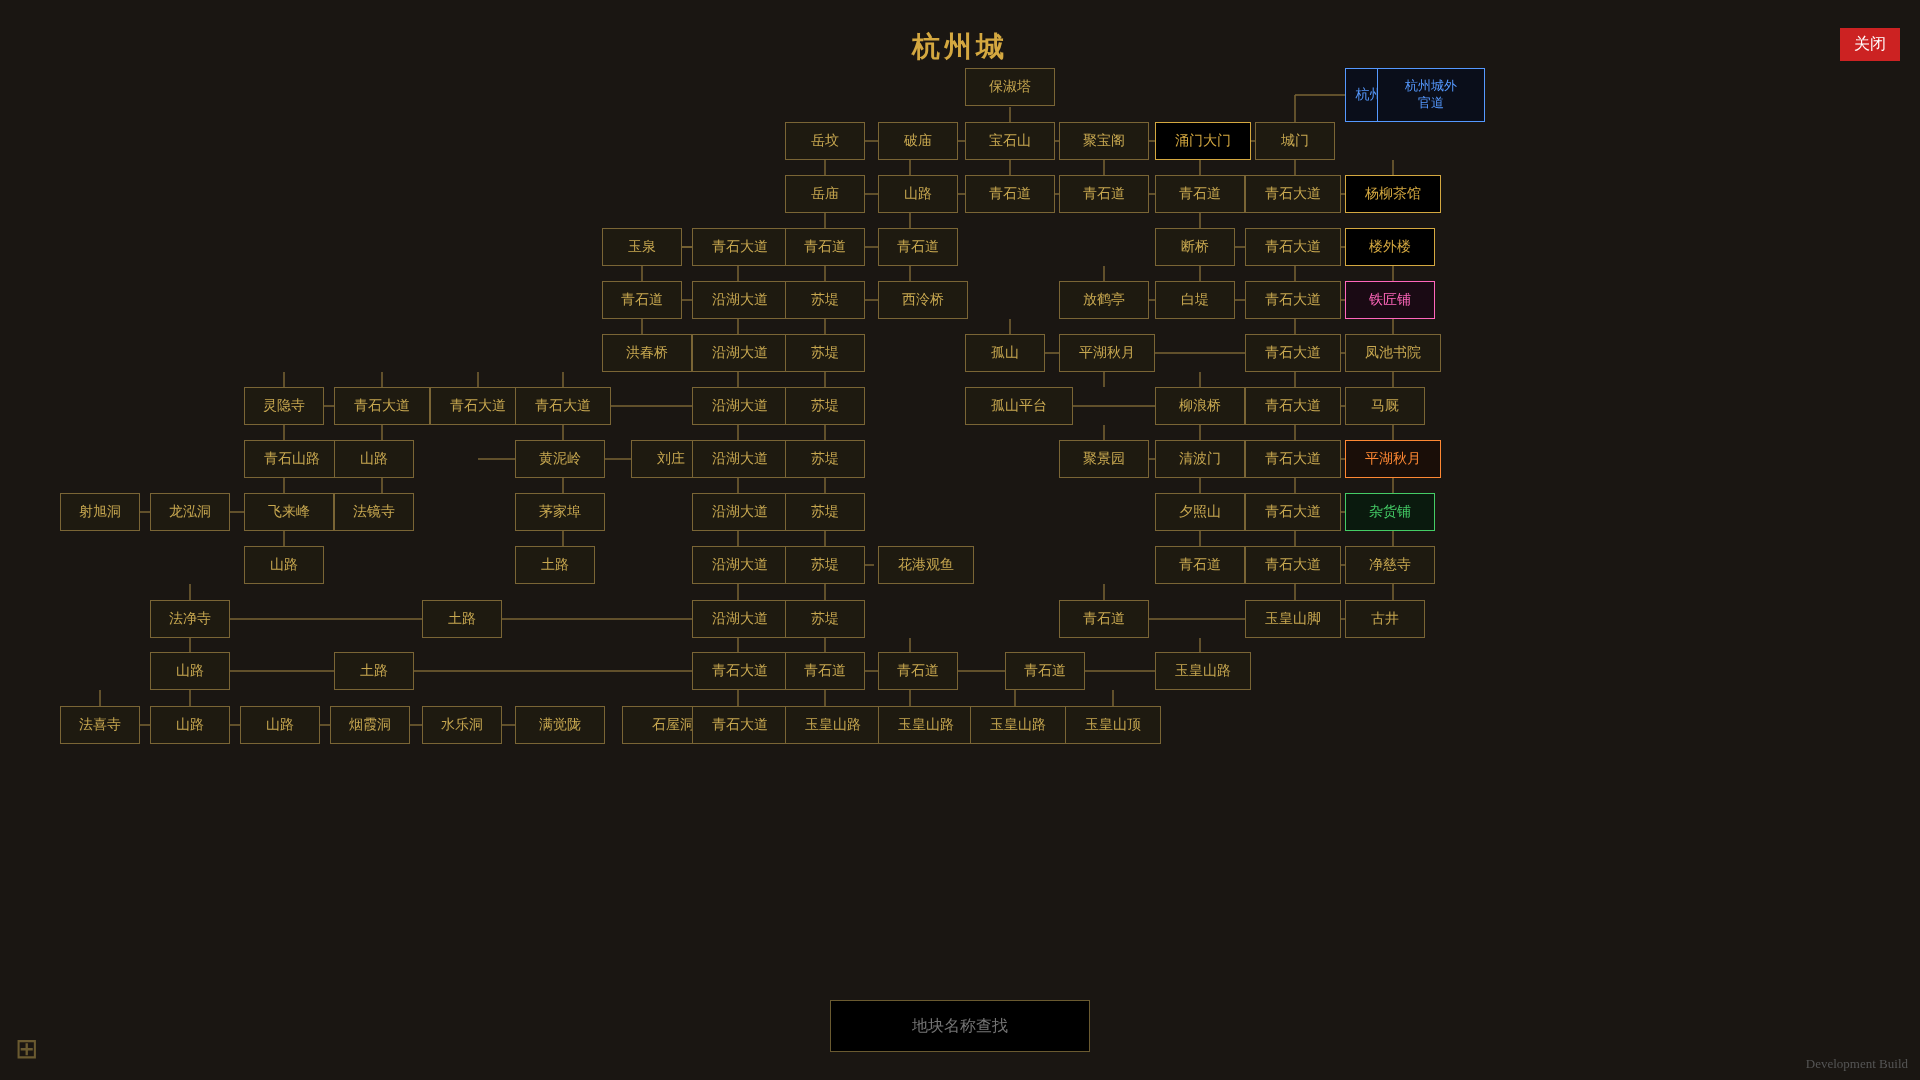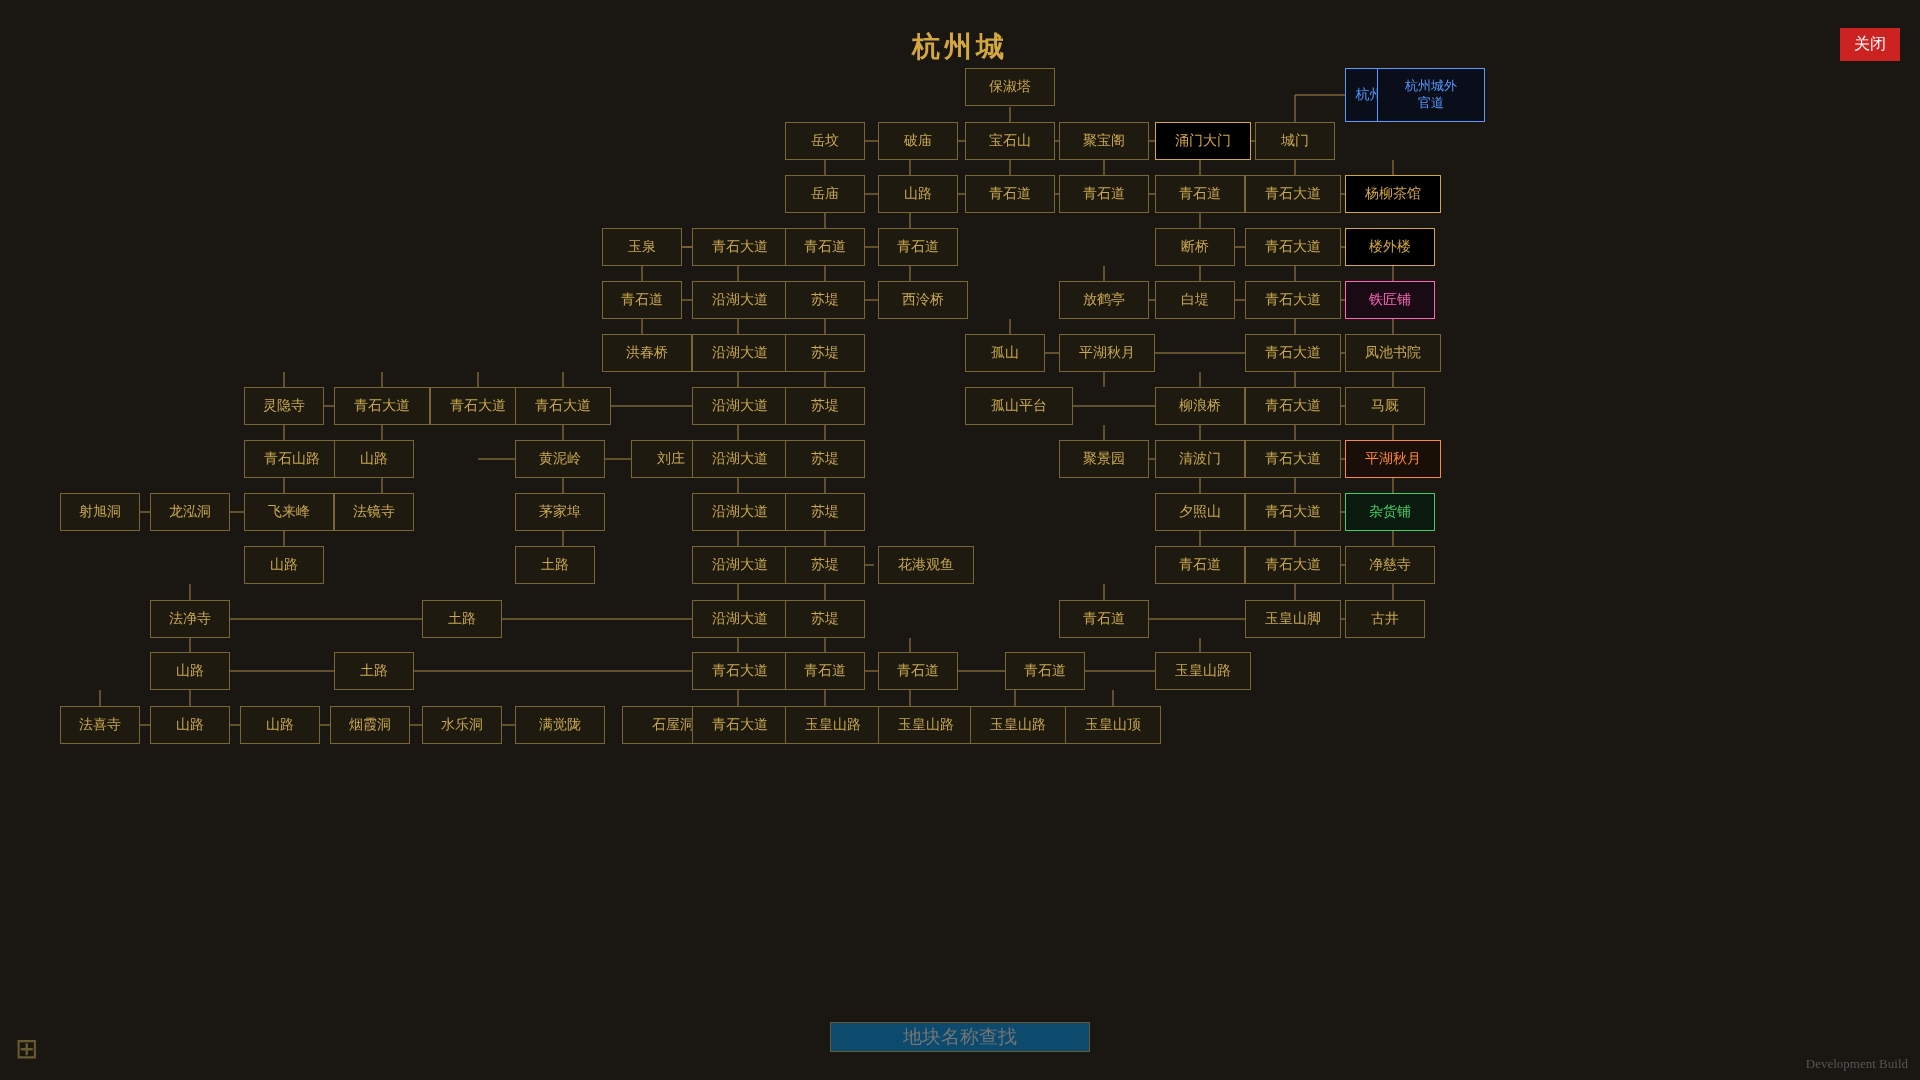--- a/index.html
+++ b/index.html
@@ -39,25 +39,25 @@
     #search-bar {
       position: absolute;
       bottom: 28px;
       left: 50%;
       transform: translateX(-50%);
       width: 260px;
     }
 
     #search-input {
       width: 100%;
-      background: #0c4a6e;
+      background: #000000;
       border: 1px solid #6a5a30;
       color: #c8a850;
-      padding: 3px 12px;
-      font-size: 19px;
+      padding: 16px 12px;
+      font-size: 16px;
       font-family: 'SimSun', serif;
       text-align: center;
       outline: none;
     }
 
     #dev-build {
       position: absolute;
       bottom: 8px;
       right: 12px;
       color: #555;

